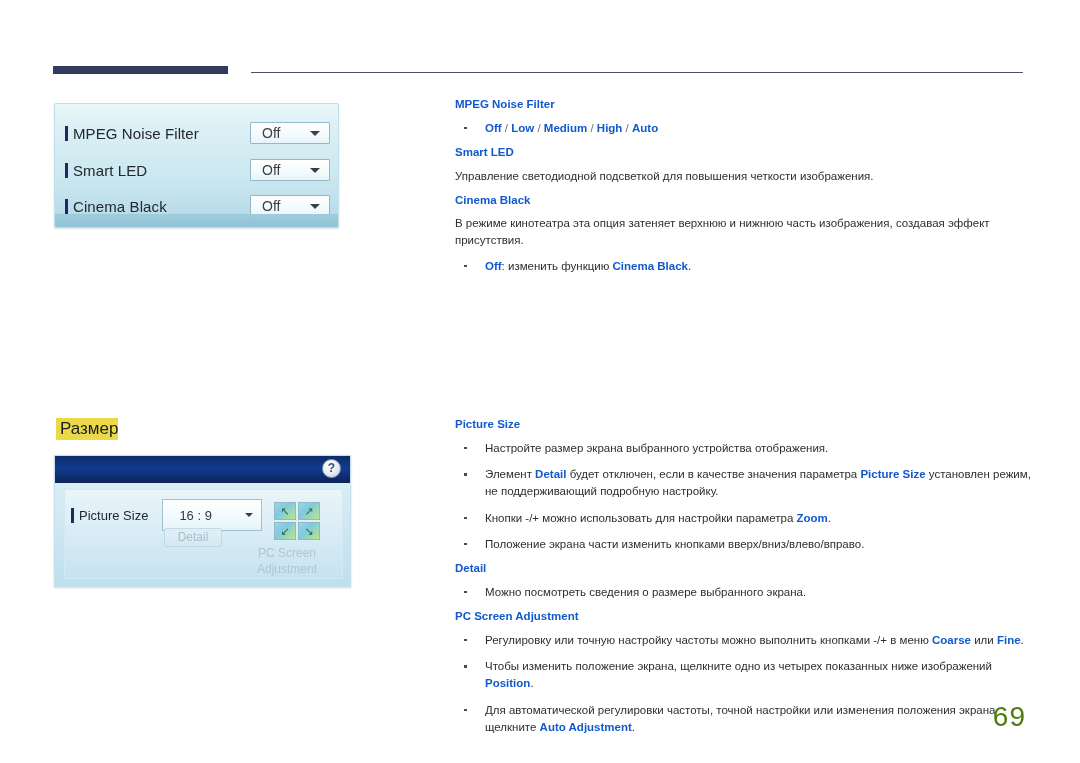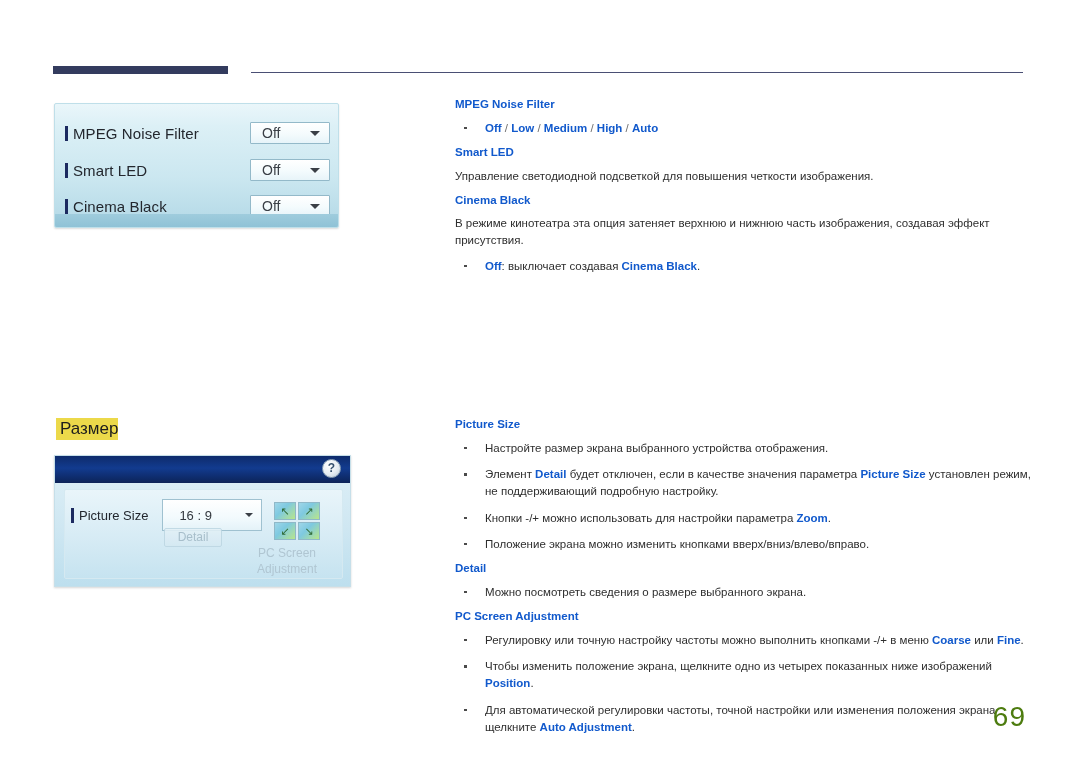--- a/index.html
+++ b/index.html
@@ -358,33 +358,33 @@
       </li>
     </ul>
 
     <div class="sec-title">Smart LED</div>
     <p class="para">Управление светодиодной подсветкой для повышения четкости изображения.</p>
 
     <div class="sec-title">Cinema Black</div>
     <p class="para">В режиме кинотеатра эта опция затеняет верхнюю и нижнюю часть изображения, создавая эффект присутствия.</p>
     <ul class="bullets">
       <li>
-        <span class="b">Off</span><span>: выключает создавая </span><span class="b">Cinema Black</span><span>.</span>
+        <span class="b">Off</span><span>: изменить функцию </span><span class="b">Cinema Black</span><span>.</span>
       </li>
     </ul>
   </div>
 
   <div class="content-2">
 
     <div class="sec-title">Picture Size</div>
     <ul class="bullets">
       <li><span>Настройте размер экрана выбранного устройства отображения.</span></li>
       <li><span>Элемент </span><span class="b">Detail</span><span> будет отключен, если в качестве значения параметра </span><span class="b">Picture Size</span><span> установлен режим, не поддерживающий подробную настройку.</span></li>
       <li><span>Кнопки -/+ можно использовать для настройки параметра </span><span class="b">Zoom</span><span>.</span></li>
-      <li><span>Положение экрана можно изменить кнопками вверх/вниз/влево/вправо.</span></li>
+      <li><span>Положение экрана части изменить кнопками вверх/вниз/влево/вправо.</span></li>
     </ul>
 
     <div class="sec-title">Detail</div>
     <ul class="bullets">
       <li><span>Можно посмотреть сведения о размере выбранного экрана.</span></li>
     </ul>
 
     <div class="sec-title">PC Screen Adjustment</div>
     <ul class="bullets">
       <li><span>Регулировку или точную настройку частоты можно выполнить кнопками -/+ в меню </span><span class="b">Coarse</span><span> или </span><span class="b">Fine</span><span>.</span></li>

